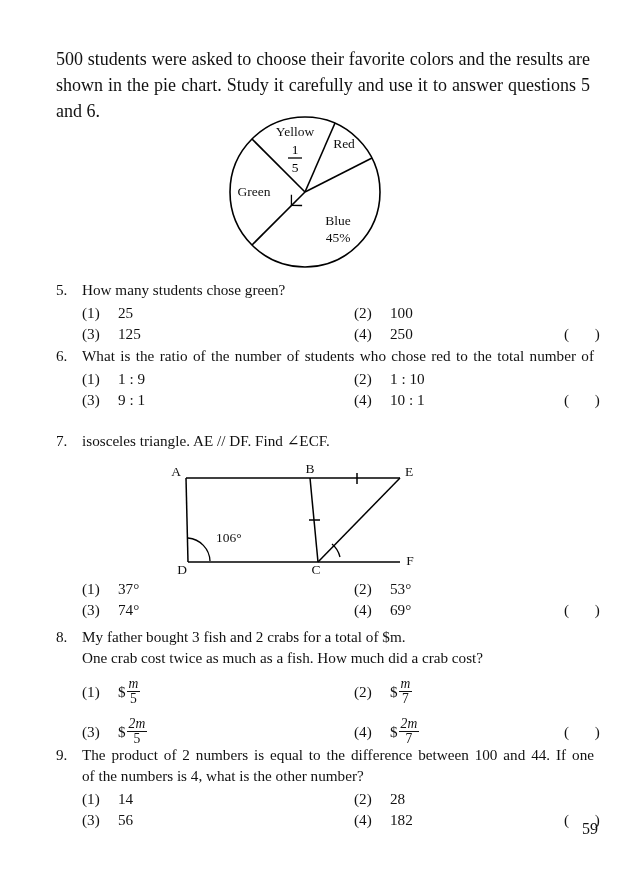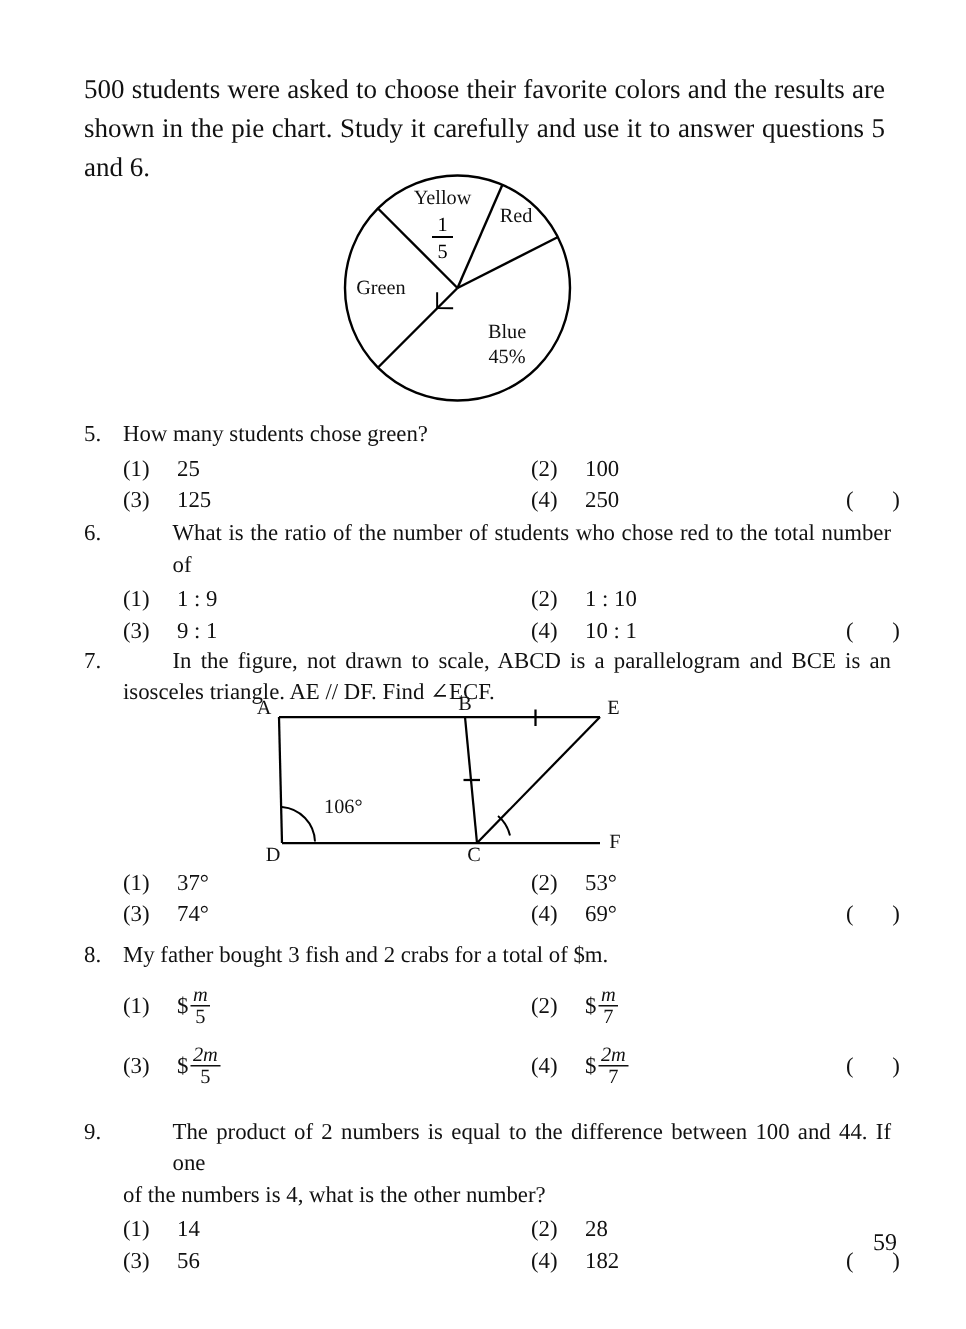--- a/index.html
+++ b/index.html
@@ -66,21 +66,20 @@
   .q-text {
     flex: 1 1 auto;
     font-size: 15.2px;
     line-height: 21px;
     text-align: justify;
   }
   .q-text.force-just > span.l1 {
     display: block;
     text-align: justify;
     text-align-last: justify;
-    margin-left: 33px;
   }
   .q-text .l2 { display: block; }
 
   
   .options {
     margin-top: 2px;
     margin-left: 26px;
     position: relative;
   }
   .opt-row {
@@ -266,21 +265,20 @@
         </div>
         <span class="answer-box">(    )</span>
       </div>
     </div>
   </div>
 
   <div class="question" style="top:430px;">
     <div class="q-head">
       <div class="q-num">7.</div>
       <div class="q-text force-just">
-        <span class="l1">In the figure, not drawn to scale, ABCD is a parallelogram and BCE is an</span>
         <span class="l2">isosceles triangle. AE // DF. Find ∠ECF.</span>
       </div>
     </div>
   </div>
 
   <div class="geo-figure">
     <svg width="330" height="112" viewBox="0 0 330 112">
 
       <line x1="36" y1="14" x2="250" y2="14" stroke="#000000" stroke-width="1.5"></line>
       <line x1="38" y1="98" x2="250" y2="98" stroke="#000000" stroke-width="1.5"></line>
@@ -331,20 +329,21 @@
         <span class="answer-box">(    )</span>
       </div>
     </div>
   </div>
 
   <div class="question" style="top:626px;">
     <div class="q-head">
       <div class="q-num">8.</div>
       <div class="q-text">
         <span class="l2">My father bought 3 fish and 2 crabs for a total of $m.</span>
+        <span class="l2">One crab cost twice as much as a fish. How much did a crab cost?</span>
       </div>
     </div>
     <div class="options" style="margin-top:6px;">
       <div class="opt-row tall">
         <div class="opt-cell col1 tall-cell">
           <span class="opt-key">(1)</span>
           <span class="money">
             <span class="dollar">$</span>
             <span class="frac">
               <span class="num">m</span>

